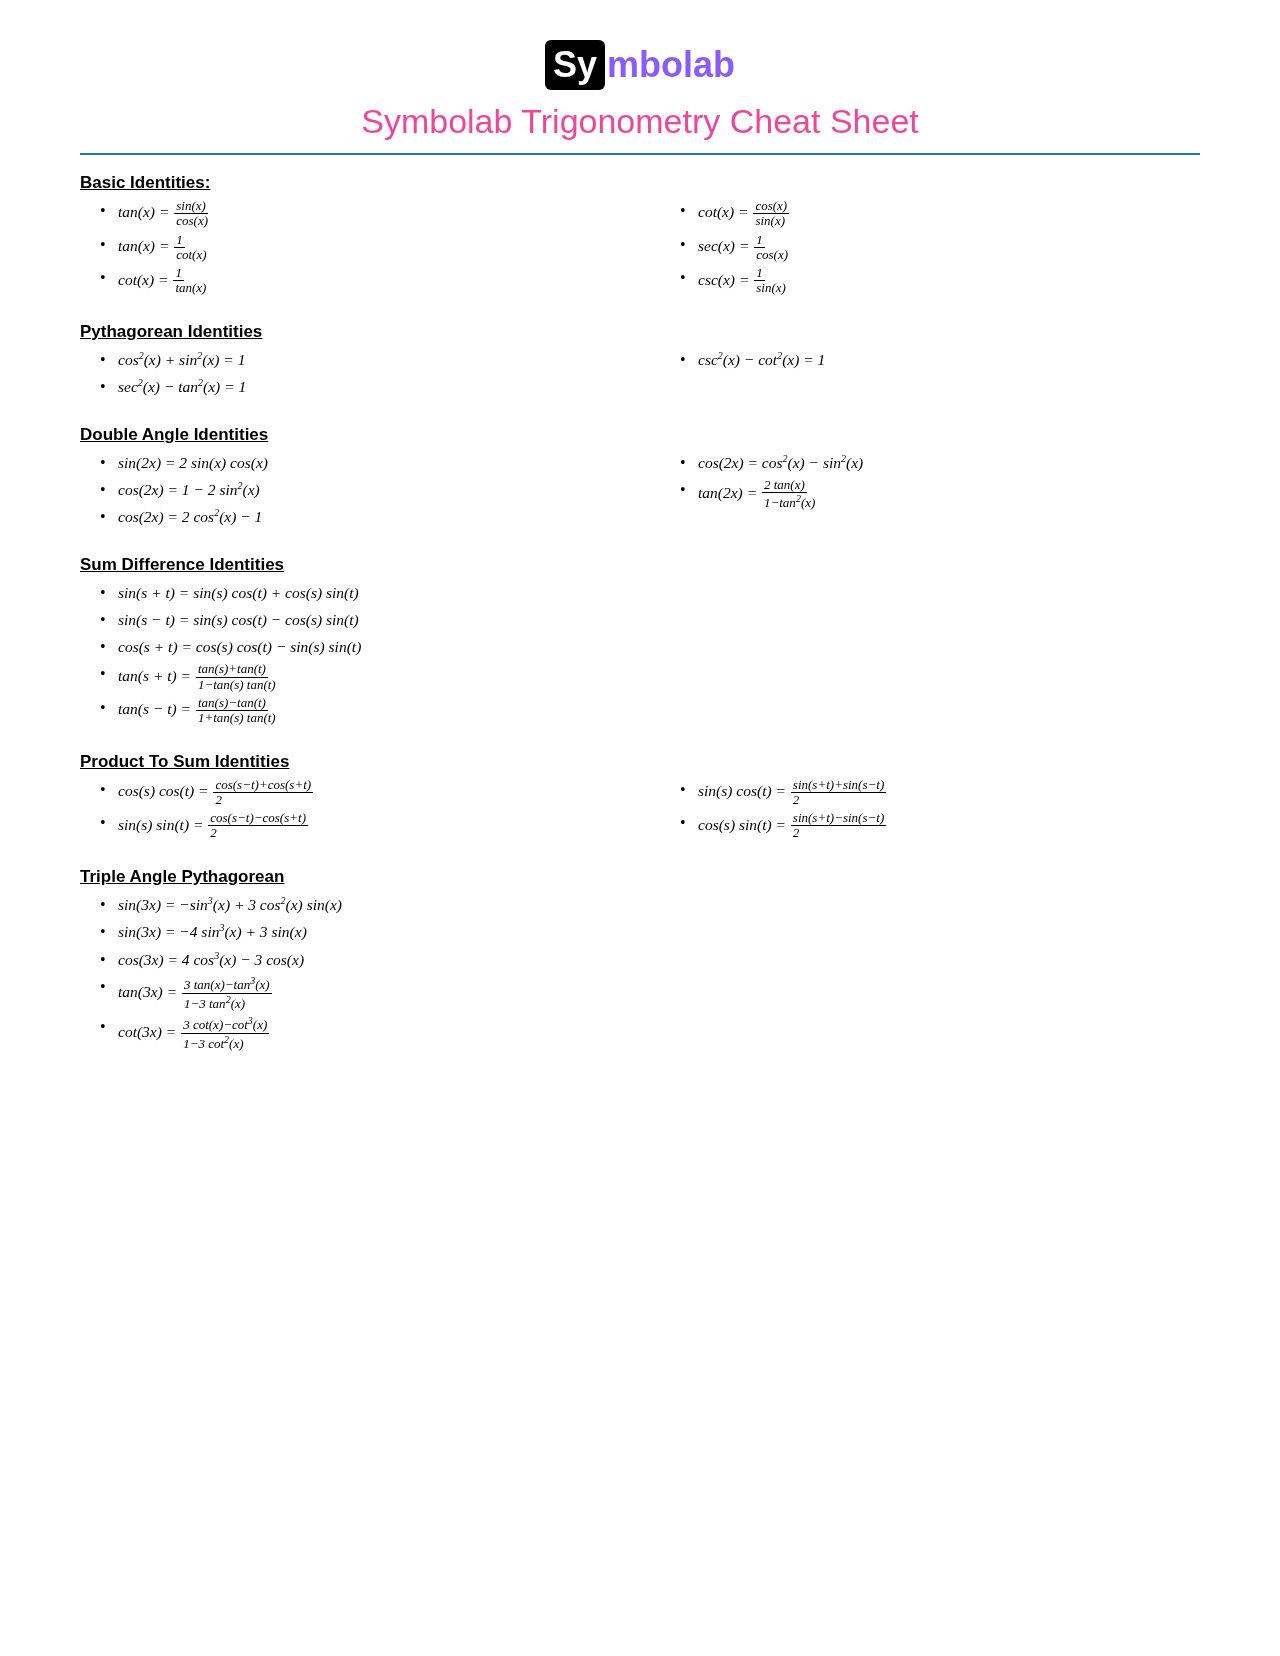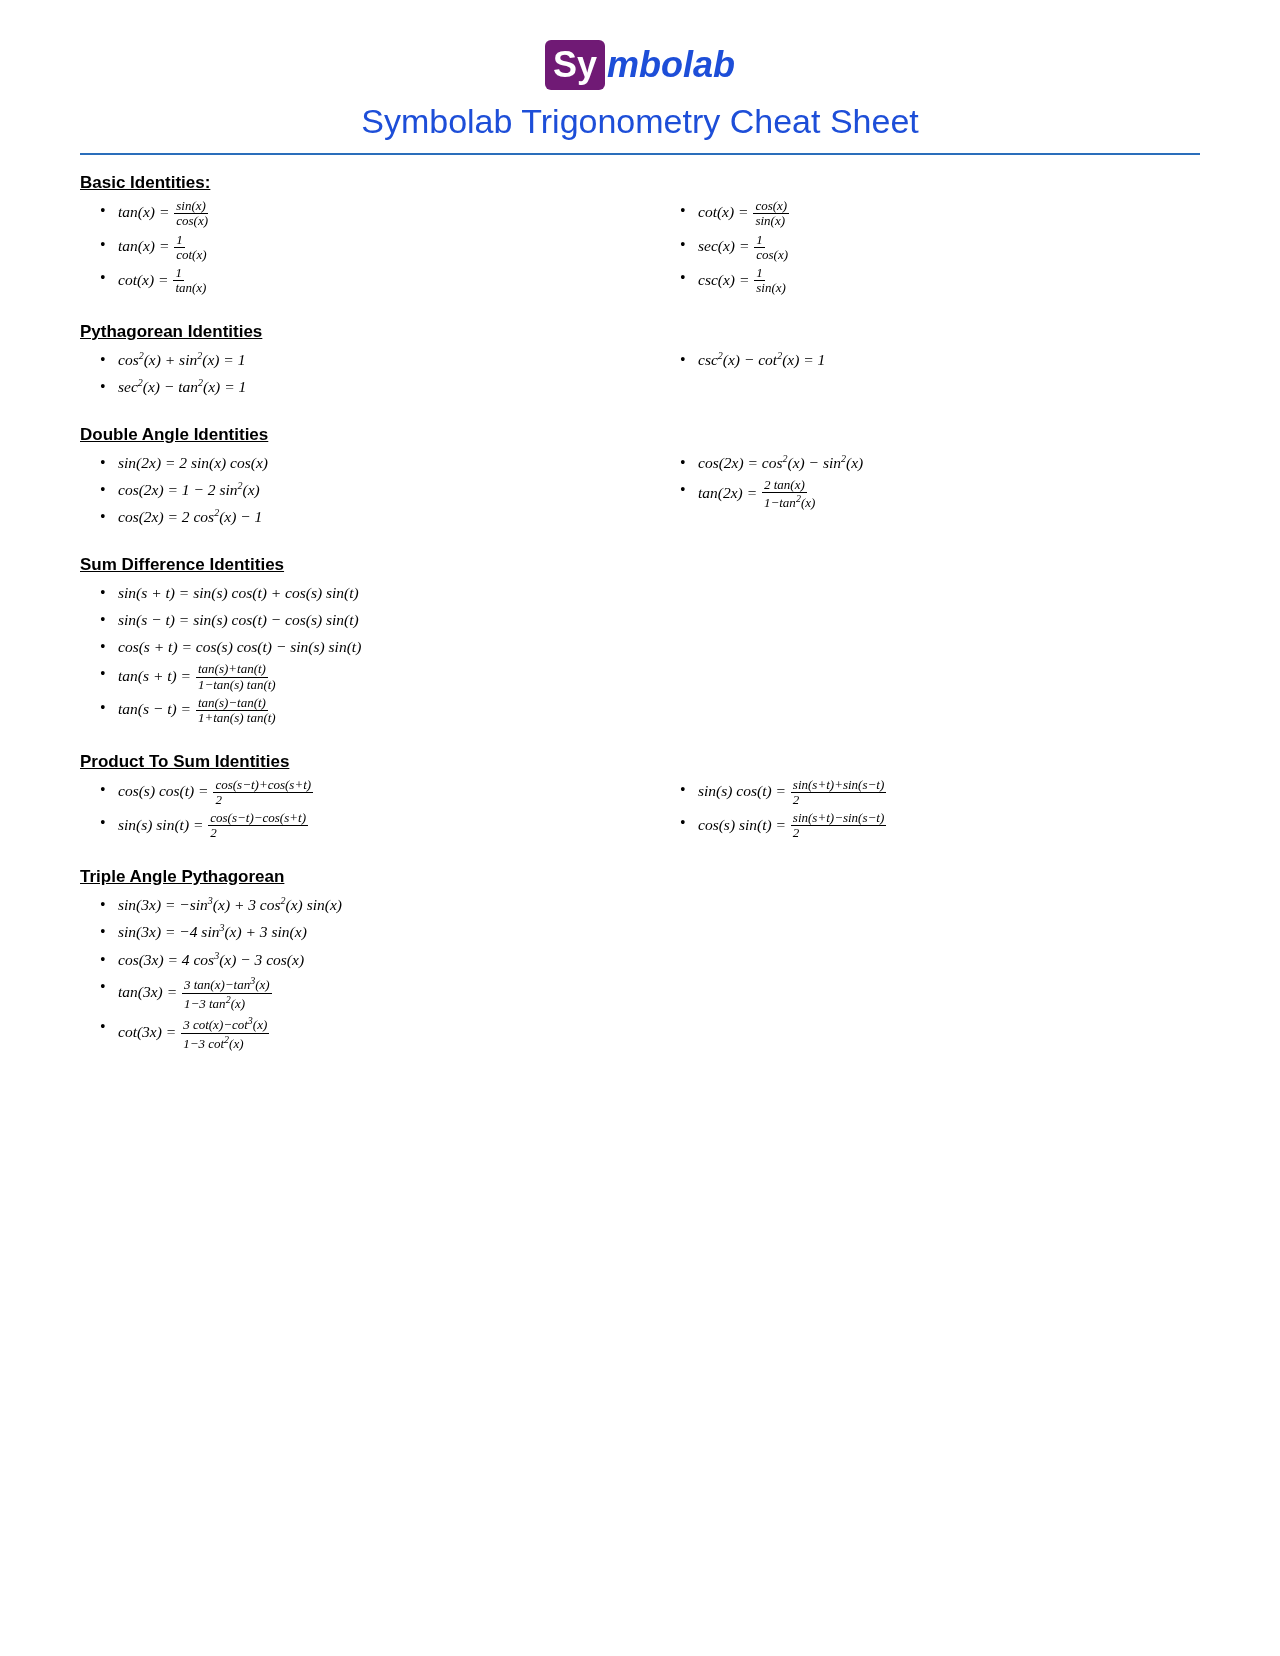--- a/index.html
+++ b/index.html
@@ -16,40 +16,39 @@
     .header {
       text-align: center;
       margin-bottom: 10px;
     }
     .logo-container {
       display: inline-flex;
       align-items: center;
       margin-bottom: 8px;
     }
     .logo-sy {
-      background: #701a75;
+      background: #000000;
       color: #fff;
       font-family: Arial, sans-serif;
       font-size: 36px;
       font-weight: bold;
       padding: 4px 8px;
       border-radius: 6px;
       margin-right: 2px;
     }
     .logo-mbolab {
       font-family: Arial, sans-serif;
       font-size: 36px;
       font-weight: bold;
-      color: #1d4ed8;
-      font-style: italic;
+      color: #8b5cf6;
     }
     .main-title {
       font-family: Arial, sans-serif;
       font-size: 34px;
-      color: #1d4ed8;
+      color: #ec4899;
       font-weight: normal;
       margin-top: 4px;
     }
     .divider {
       border: none;
       border-top: 2px solid #2a6ebb;
       margin: 12px 0 18px 0;
     }
 
     

